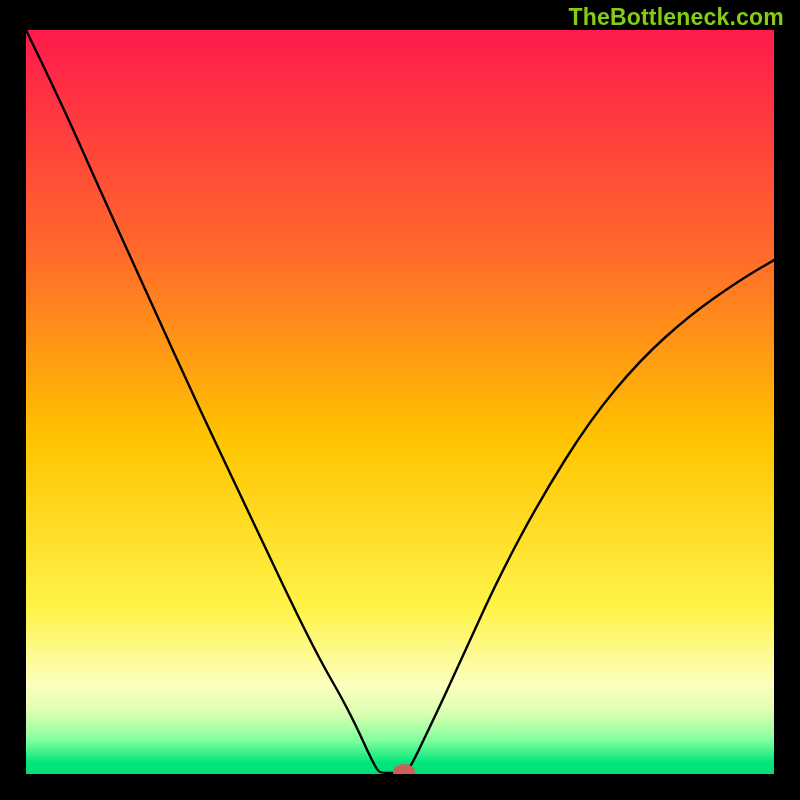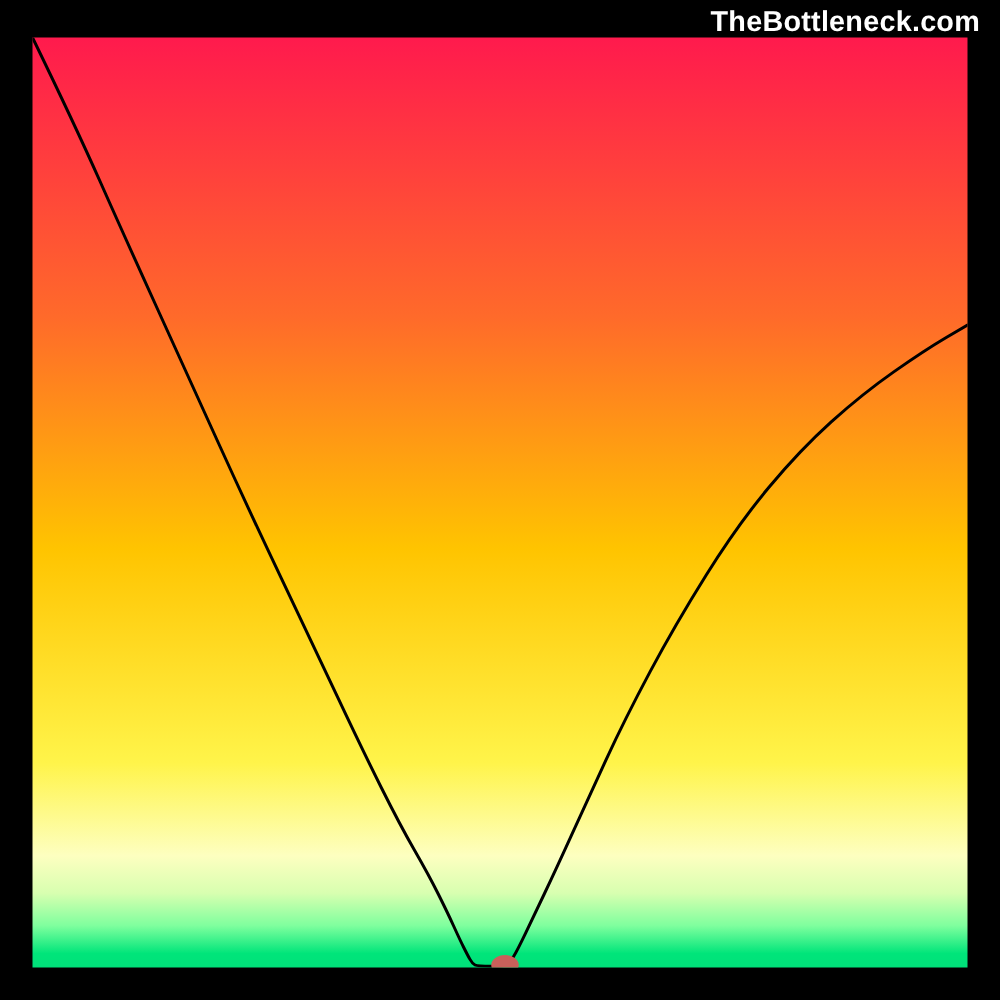--- a/index.html
+++ b/index.html
@@ -17,21 +17,21 @@
     width: 800px;
     height: 800px;
   }
   .watermark {
     position: absolute;
     top: 4px;
     right: 16px;
     font-family: Arial, Helvetica, sans-serif;
     font-size: 23px;
     font-weight: 600;
-    color: #ffffff;
+    color: #84cc16;
     letter-spacing: 0.2px;
   }
   svg {
     position: absolute;
     left: 0;
     top: 0;
   }
 </style>
 </head>
 <body>

